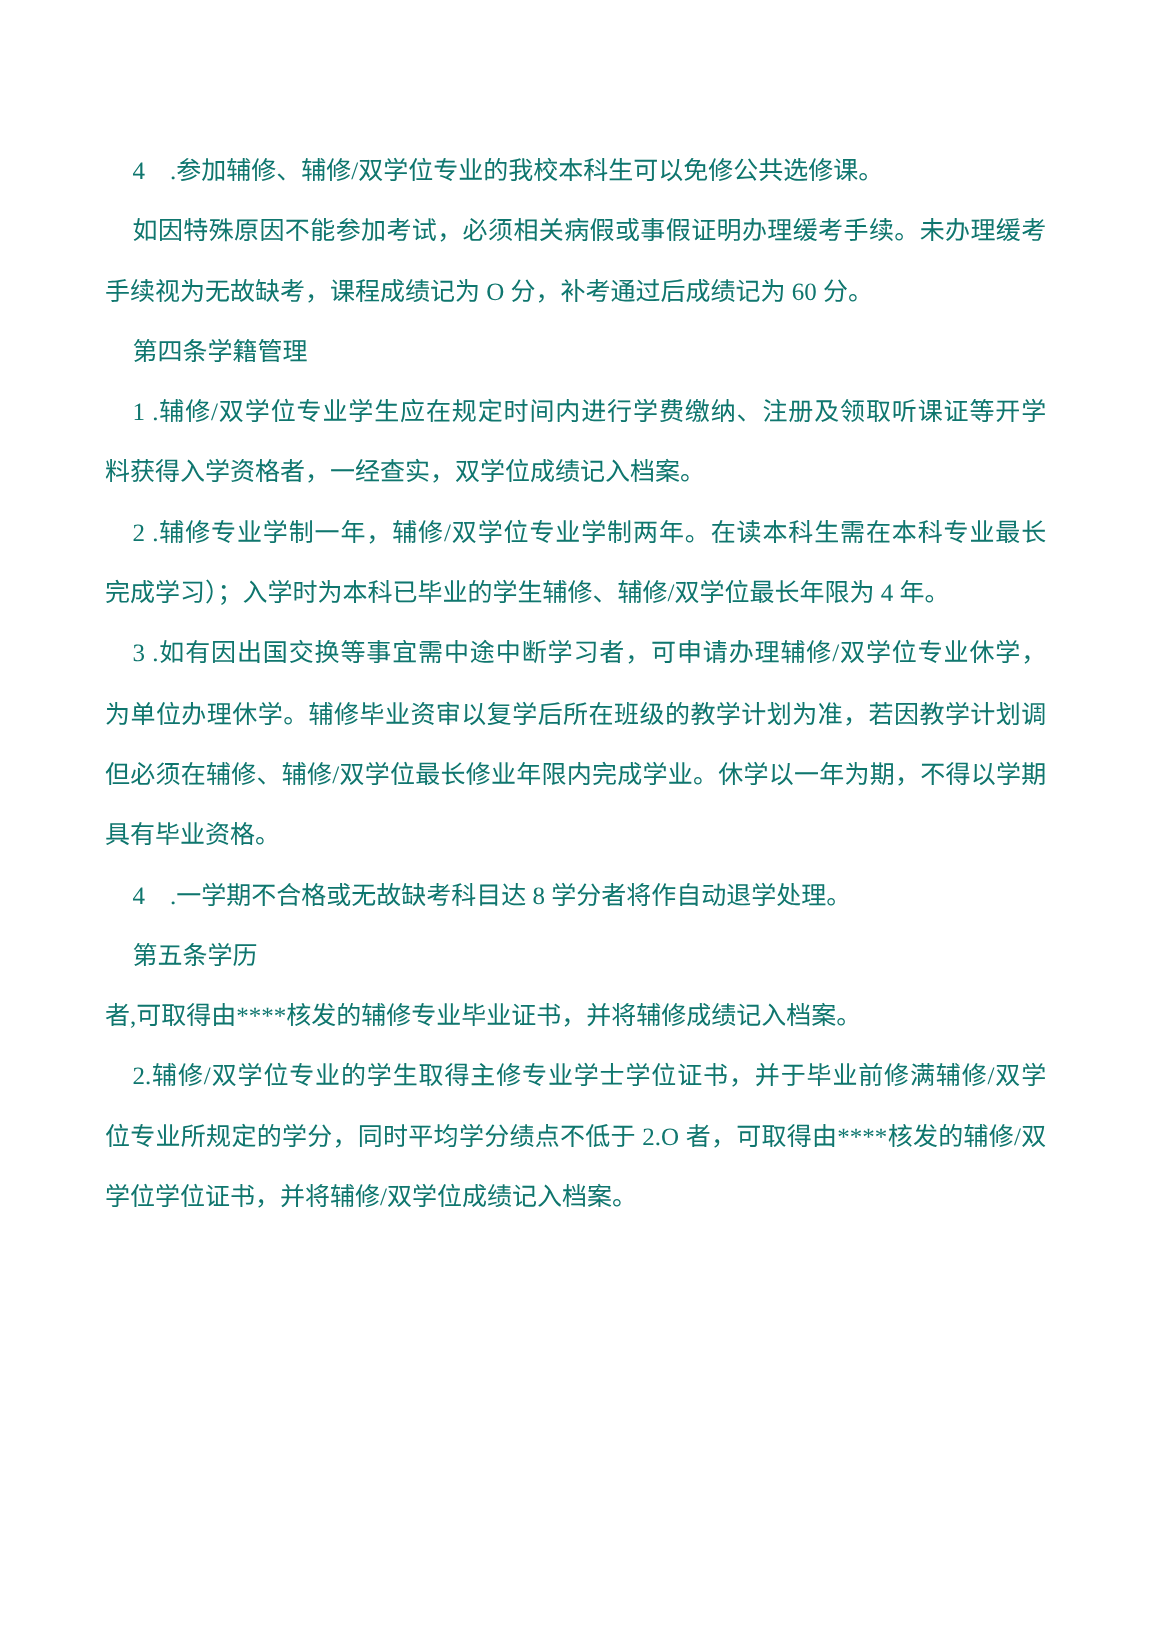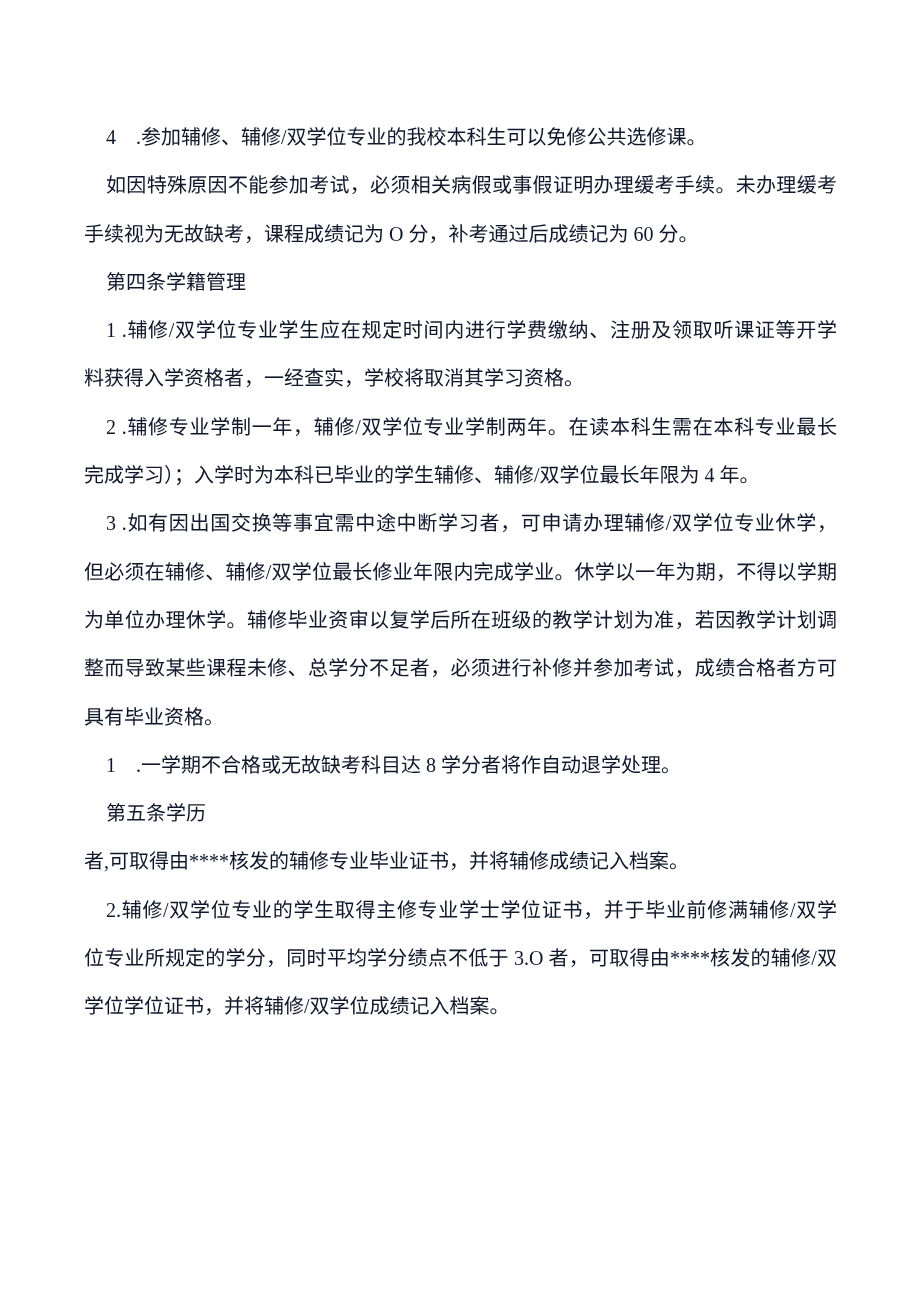--- a/index.html
+++ b/index.html
@@ -21,21 +21,21 @@
     height: 1301px;
     background: #ffffff;
   }
   .doc {
     position: absolute;
     left: 84px;
     top: 113px;
     width: 753px;
     font-family: "Liberation Serif", "DejaVu Serif", serif;
     font-size: 20px;
-    color: #0f172a;
+    color: #0f766e;
     font-weight: 400;
   }
   .ln {
     height: 48.3px;
     line-height: 48.3px;
     white-space: pre-wrap;
     overflow: hidden;
     text-align: left;
   }
   .ind {
@@ -49,28 +49,27 @@
 </head>
 <body>
 
 <div class="page">
   <div class="doc">
     <div class="ln ind">4　.参加辅修、辅修/双学位专业的我校本科生可以免修公共选修课。</div>
     <div class="ln ind j">如因特殊原因不能参加考试，必须相关病假或事假证明办理缓考手续。未办理缓考</div>
     <div class="ln">手续视为无故缺考，课程成绩记为 O 分，补考通过后成绩记为 60 分。</div>
     <div class="ln ind">第四条学籍管理</div>
     <div class="ln ind j">1 .辅修/双学位专业学生应在规定时间内进行学费缴纳、注册及领取听课证等开学</div>
-    <div class="ln">料获得入学资格者，一经查实，学校将取消其学习资格。</div>
+    <div class="ln">料获得入学资格者，一经查实，双学位成绩记入档案。</div>
     <div class="ln ind j">2 .辅修专业学制一年，辅修/双学位专业学制两年。在读本科生需在本科专业最长</div>
     <div class="ln">完成学习）；入学时为本科已毕业的学生辅修、辅修/双学位最长年限为 4 年。</div>
     <div class="ln ind j">3 .如有因出国交换等事宜需中途中断学习者，可申请办理辅修/双学位专业休学，</div>
+    <div class="ln j">为单位办理休学。辅修毕业资审以复学后所在班级的教学计划为准，若因教学计划调</div>
     <div class="ln j">但必须在辅修、辅修/双学位最长修业年限内完成学业。休学以一年为期，不得以学期</div>
-    <div class="ln j">为单位办理休学。辅修毕业资审以复学后所在班级的教学计划为准，若因教学计划调</div>
-    <div class="ln j">整而导致某些课程未修、总学分不足者，必须进行补修并参加考试，成绩合格者方可</div>
     <div class="ln">具有毕业资格。</div>
-    <div class="ln ind">1　.一学期不合格或无故缺考科目达 8 学分者将作自动退学处理。</div>
+    <div class="ln ind">4　.一学期不合格或无故缺考科目达 8 学分者将作自动退学处理。</div>
     <div class="ln ind">第五条学历</div>
     <div class="ln">者,可取得由****核发的辅修专业毕业证书，并将辅修成绩记入档案。</div>
     <div class="ln ind j">2.辅修/双学位专业的学生取得主修专业学士学位证书，并于毕业前修满辅修/双学</div>
-    <div class="ln j">位专业所规定的学分，同时平均学分绩点不低于 3.O 者，可取得由****核发的辅修/双</div>
+    <div class="ln j">位专业所规定的学分，同时平均学分绩点不低于 2.O 者，可取得由****核发的辅修/双</div>
     <div class="ln">学位学位证书，并将辅修/双学位成绩记入档案。</div>
   </div>
 </div>
 
 </body></html>

